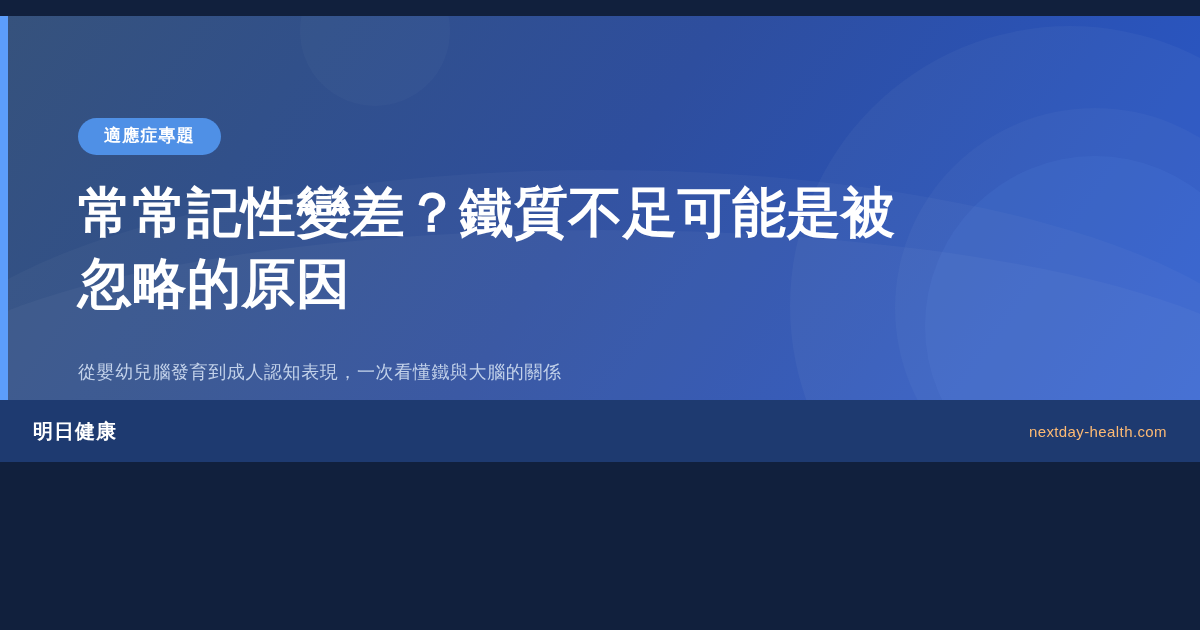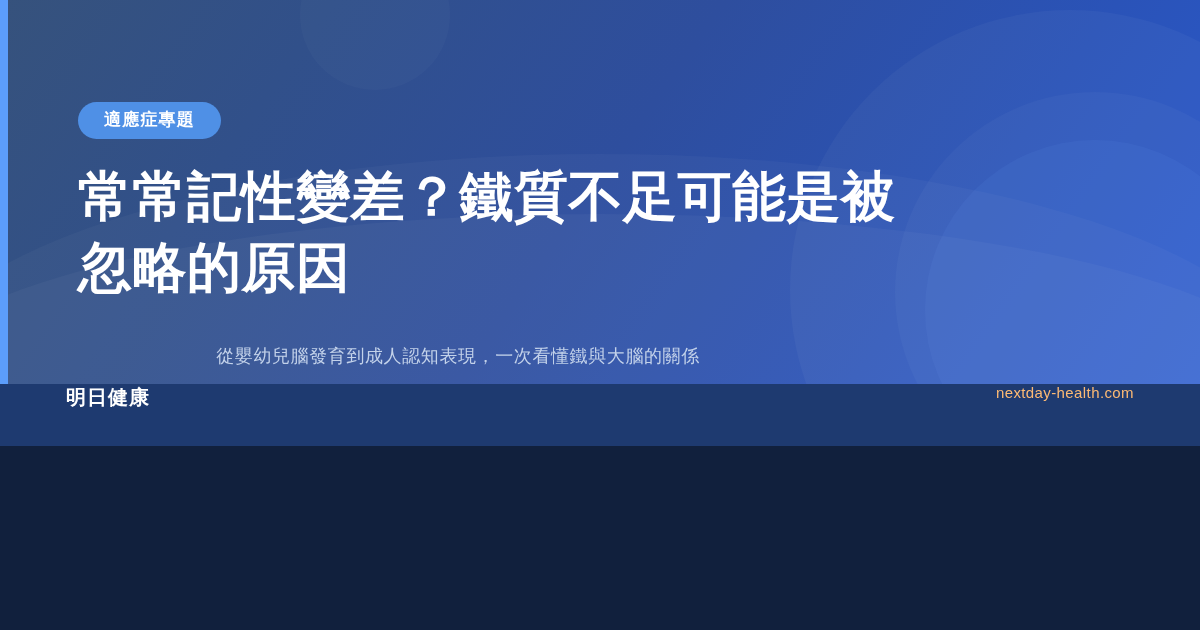--- a/index.html
+++ b/index.html
@@ -16,20 +16,21 @@
     position: relative;
     width: 1200px;
     height: 446px;
     overflow: hidden;
     background: linear-gradient(125deg,
                 #36527c 0%,
                 #31508a 22%,
                 #2e4e9e 48%,
                 #2a53b8 74%,
                 #2a5ad0 100%);
+    margin-top: 16px;
   }
 
   
   .bg-layer {
     position: absolute;
     inset: 0;
     overflow: hidden;
     pointer-events: none;
   }
 
@@ -124,34 +125,34 @@
   }
 
   .subtitle {
     margin: 38px 0 0;
     max-width: 760px;
     color: #c3d2ea;
     font-size: 18px;
     font-weight: normal;
     line-height: 1.6;
     letter-spacing: 0.6px;
-    text-align: center;
   }
 
   
   .footer {
     position: absolute;
     left: 0;
     right: 0;
     bottom: 0;
     height: 62px;
     background: #1e3a70;
     display: flex;
+    align-items: center;
     justify-content: space-between;
-    padding: 0 66px;
+    padding: 0 33px;
     box-sizing: border-box;
   }
   .footer-brand {
     color: #ffffff;
     font-size: 20px;
     font-weight: bold;
     letter-spacing: 1px;
   }
   .footer-url {
     color: #fdba74;

